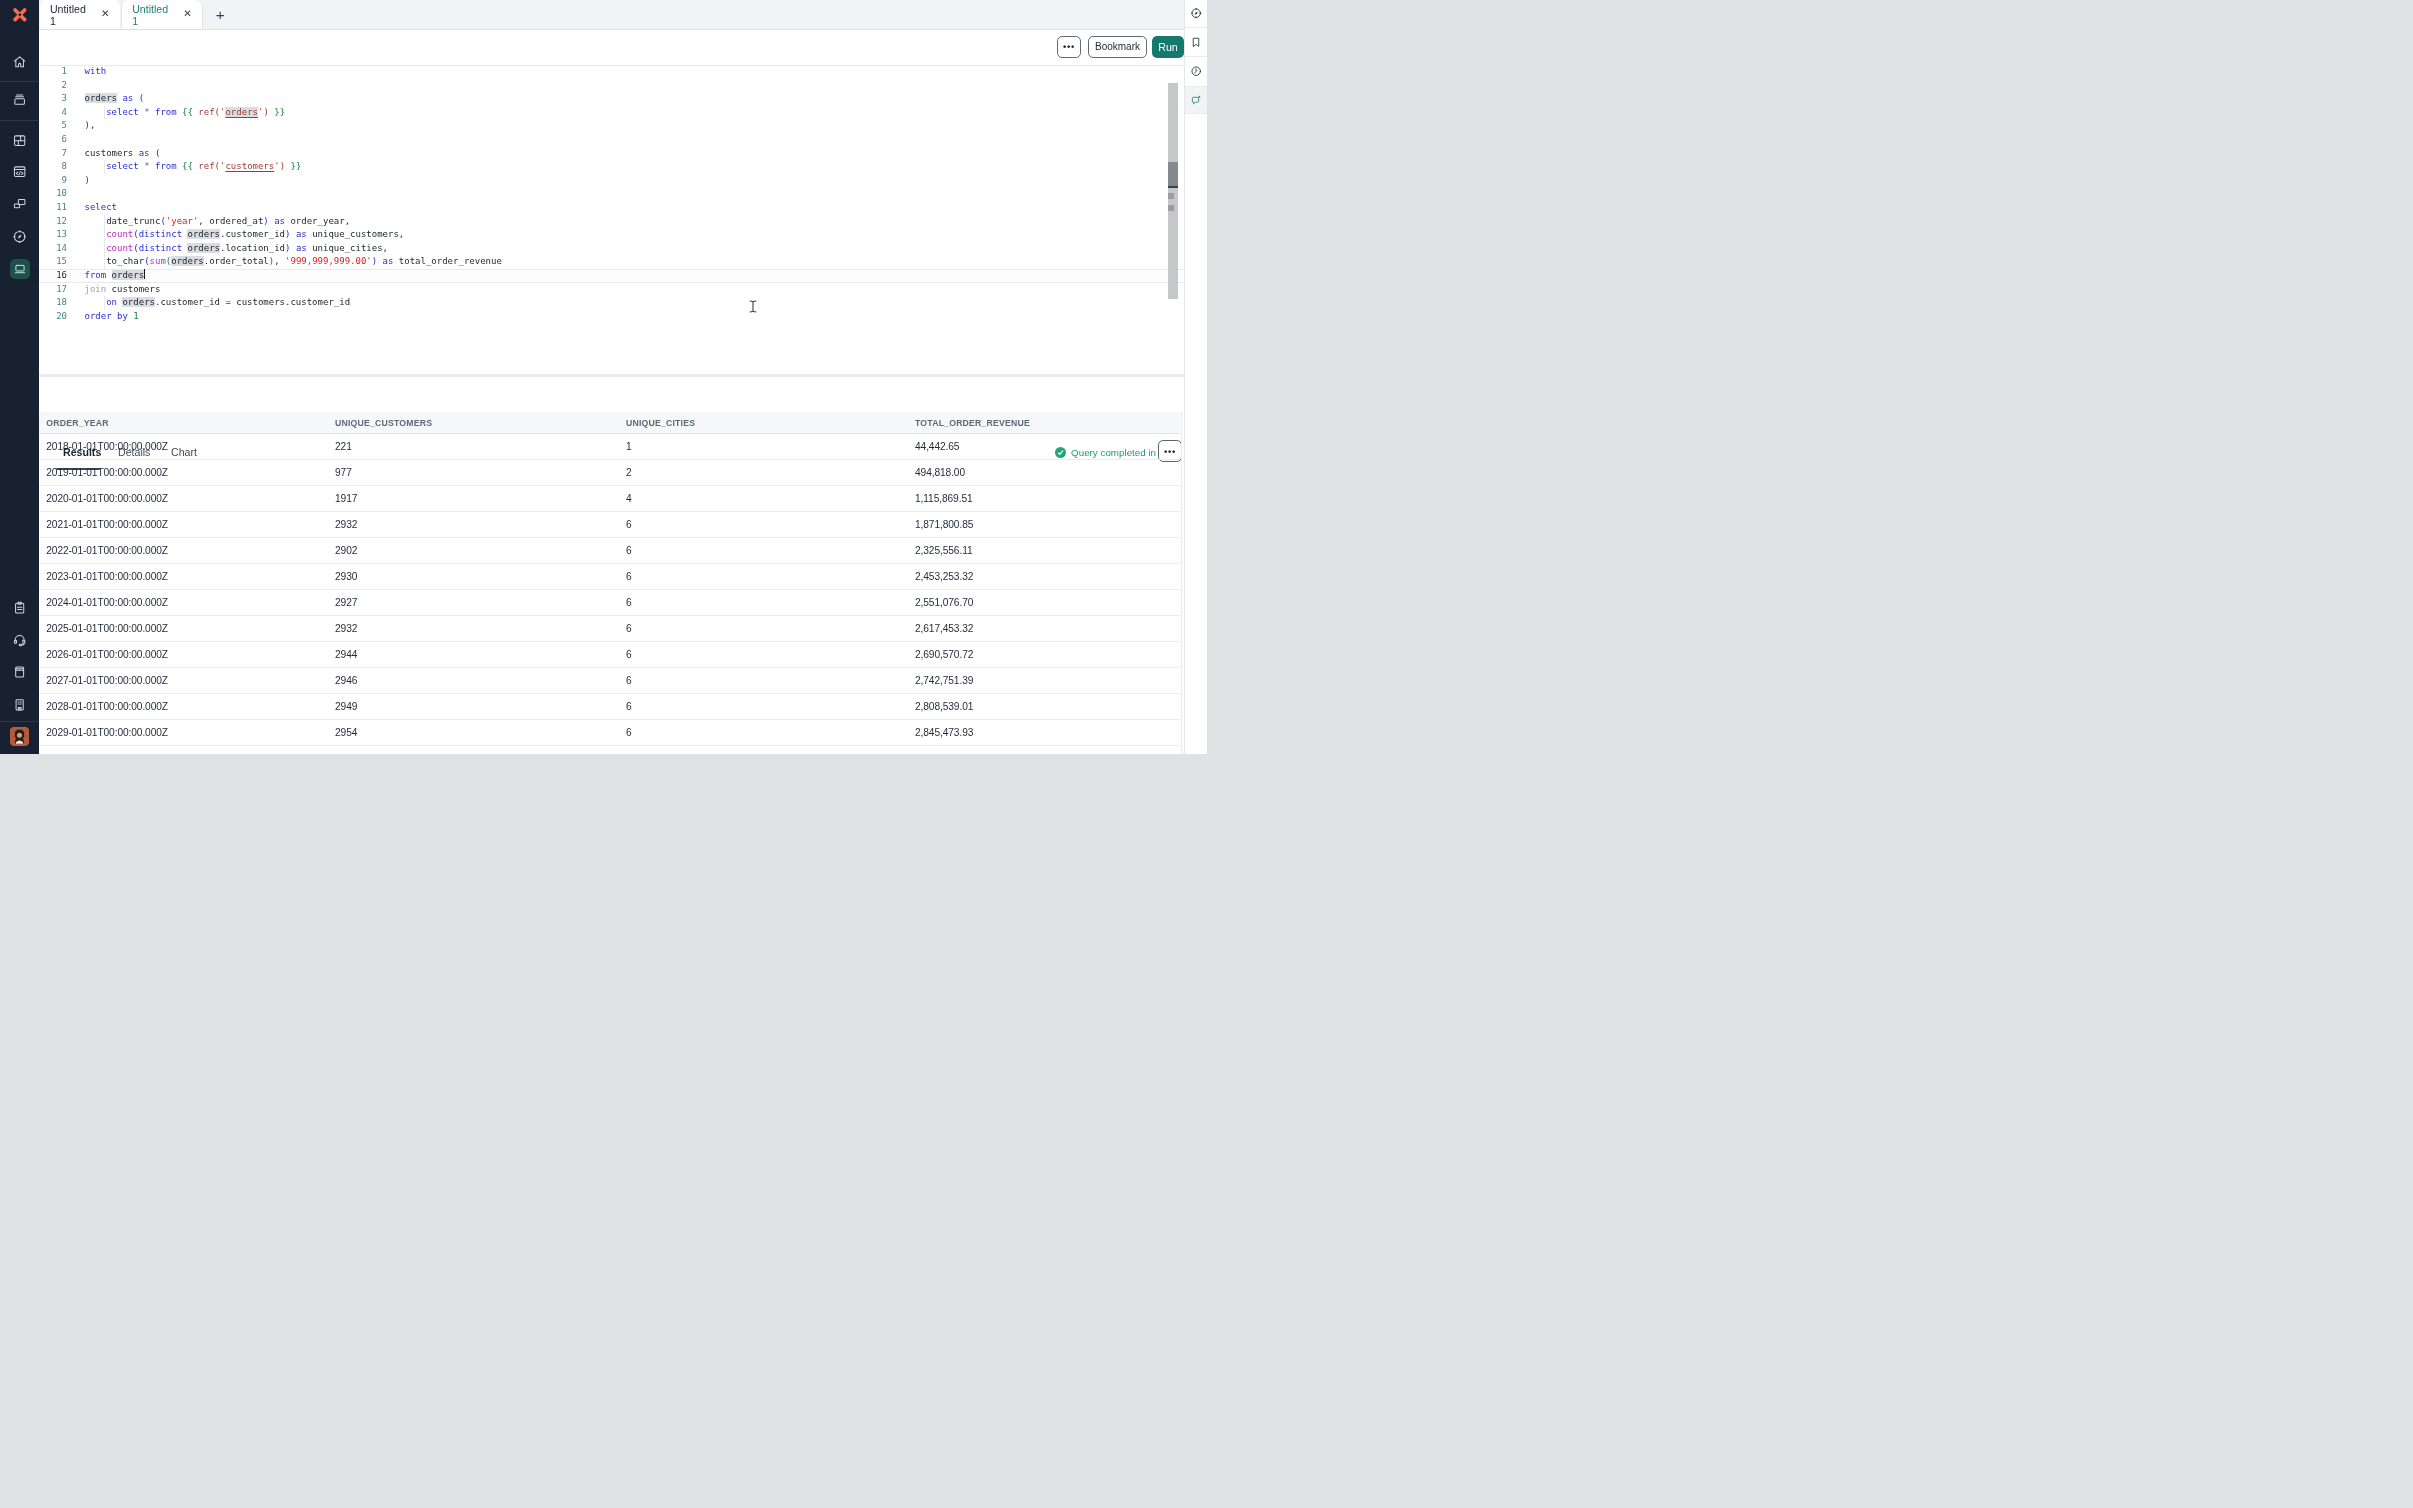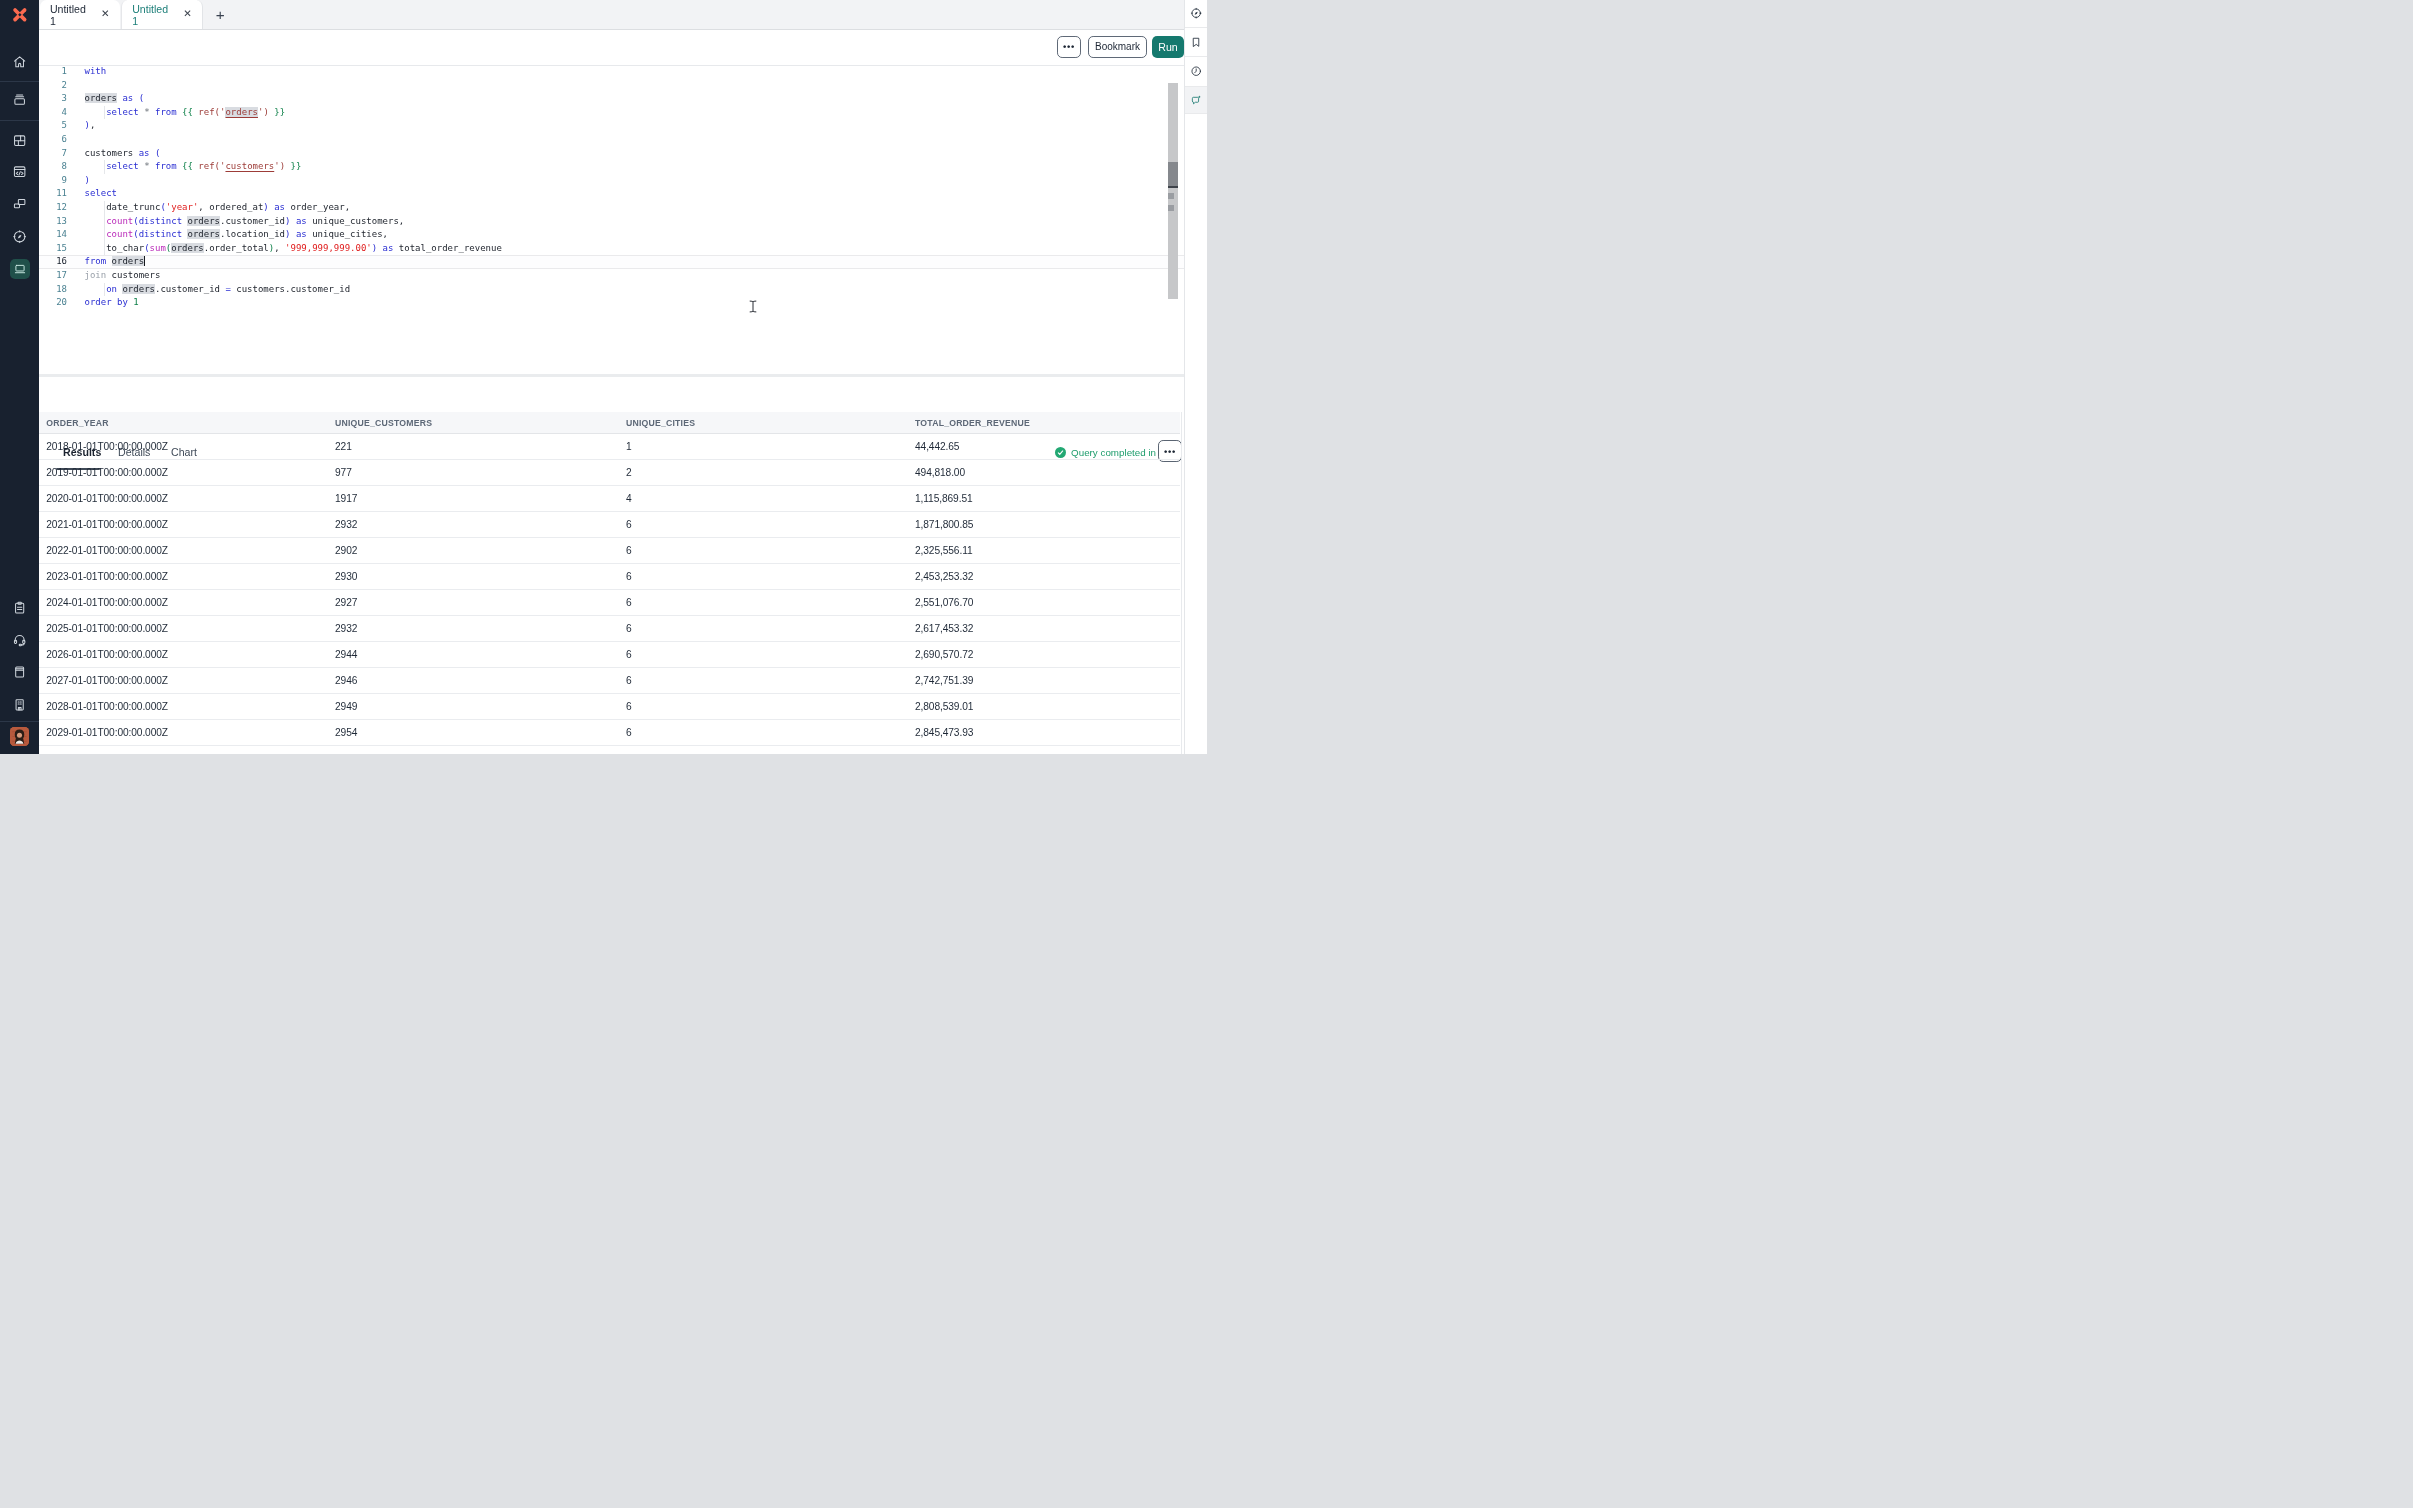--- a/index.html
+++ b/index.html
@@ -240,20 +240,21 @@
     <div id="code-lines">
         <div class="code-line"><span class="ln">1</span><span class="code"><span class="tk-kw">with</span></span></div>
         <div class="code-line"><span class="ln">2</span><span class="code"></span></div>
         <div class="code-line"><span class="ln">3</span><span class="code"><span class="tk-id tk-hl">orders</span><span class=""> </span><span class="tk-kw">as</span><span class=""> </span><span class="tk-p1">(</span></span></div>
         <div class="code-line"><i class="guide"></i><span class="ln">4</span><span class="code"><span class="">    </span><span class="tk-kw">select</span><span class=""> </span><span class="tk-op">*</span><span class=""> </span><span class="tk-kw">from</span><span class=""> </span><span class="tk-jj">{{</span><span class=""> </span><span class="tk-ref">ref</span><span class="tk-ref">(</span><span class="tk-ref">'</span><span class="tk-mdl tk-hl">orders</span><span class="tk-ref">'</span><span class="tk-ref">)</span><span class=""> </span><span class="tk-jj">}}</span></span></div>
         <div class="code-line"><span class="ln">5</span><span class="code"><span class="tk-p1">)</span><span class="">,</span></span></div>
         <div class="code-line"><span class="ln">6</span><span class="code"></span></div>
         <div class="code-line"><span class="ln">7</span><span class="code"><span class="tk-id">customers</span><span class=""> </span><span class="tk-kw">as</span><span class=""> </span><span class="tk-p1">(</span></span></div>
         <div class="code-line"><i class="guide"></i><span class="ln">8</span><span class="code"><span class="">    </span><span class="tk-kw">select</span><span class=""> </span><span class="tk-op">*</span><span class=""> </span><span class="tk-kw">from</span><span class=""> </span><span class="tk-jj">{{</span><span class=""> </span><span class="tk-ref">ref</span><span class="tk-ref">(</span><span class="tk-ref">'</span><span class="tk-mdl">customers</span><span class="tk-ref">'</span><span class="tk-ref">)</span><span class=""> </span><span class="tk-jj">}}</span></span></div>
         <div class="code-line"><span class="ln">9</span><span class="code"><span class="tk-p1">)</span></span></div>
+        <div class="code-line"><span class="ln">10</span><span class="code"></span></div>
         <div class="code-line"><span class="ln">11</span><span class="code"><span class="tk-kw">select</span></span></div>
         <div class="code-line"><i class="guide"></i><span class="ln">12</span><span class="code"><span class="">    </span><span class="tk-id">date_trunc</span><span class="tk-p1">(</span><span class="tk-str">'year'</span><span class="">, ordered_at</span><span class="tk-p1">)</span><span class=""> </span><span class="tk-kw">as</span><span class=""> order_year,</span></span></div>
         <div class="code-line"><i class="guide"></i><span class="ln">13</span><span class="code"><span class="">    </span><span class="tk-fn">count</span><span class="tk-p1">(</span><span class="tk-kw">distinct</span><span class=""> </span><span class="tk-id tk-hl">orders</span><span class="">.customer_id</span><span class="tk-p1">)</span><span class=""> </span><span class="tk-kw">as</span><span class=""> unique_customers,</span></span></div>
         <div class="code-line"><i class="guide"></i><span class="ln">14</span><span class="code"><span class="">    </span><span class="tk-fn">count</span><span class="tk-p1">(</span><span class="tk-kw">distinct</span><span class=""> </span><span class="tk-id tk-hl">orders</span><span class="">.location_id</span><span class="tk-p1">)</span><span class=""> </span><span class="tk-kw">as</span><span class=""> unique_cities,</span></span></div>
         <div class="code-line"><i class="guide"></i><span class="ln">15</span><span class="code"><span class="">    </span><span class="tk-id">to_char</span><span class="tk-p1">(</span><span class="tk-fn">sum</span><span class="tk-p2">(</span><span class="tk-id tk-hl">orders</span><span class="">.order_total</span><span class="tk-p2">)</span><span class="">, </span><span class="tk-str">'999,999,999.00'</span><span class="tk-p1">)</span><span class=""> </span><span class="tk-kw">as</span><span class=""> total_order_revenue</span></span></div>
         <div class="code-line active"><span class="ln">16</span><span class="code"><span class="tk-kw">from</span><span class=""> </span><span class="tk-id tk-hl">orders</span><span class="caret"></span></span></div>
         <div class="code-line"><span class="ln">17</span><span class="code"><span class="tk-gray">join</span><span class=""> customers</span></span></div>
         <div class="code-line"><i class="guide"></i><span class="ln">18</span><span class="code"><span class="">    </span><span class="tk-kw">on</span><span class=""> </span><span class="tk-id tk-hl">orders</span><span class="">.customer_id </span><span class="tk-kw">=</span><span class=""> customers.customer_id</span></span></div>
         <div class="code-line"><span class="ln">20</span><span class="code"><span class="tk-kw">order by</span><span class=""> </span><span class="tk-num">1</span></span></div>
       </div>

